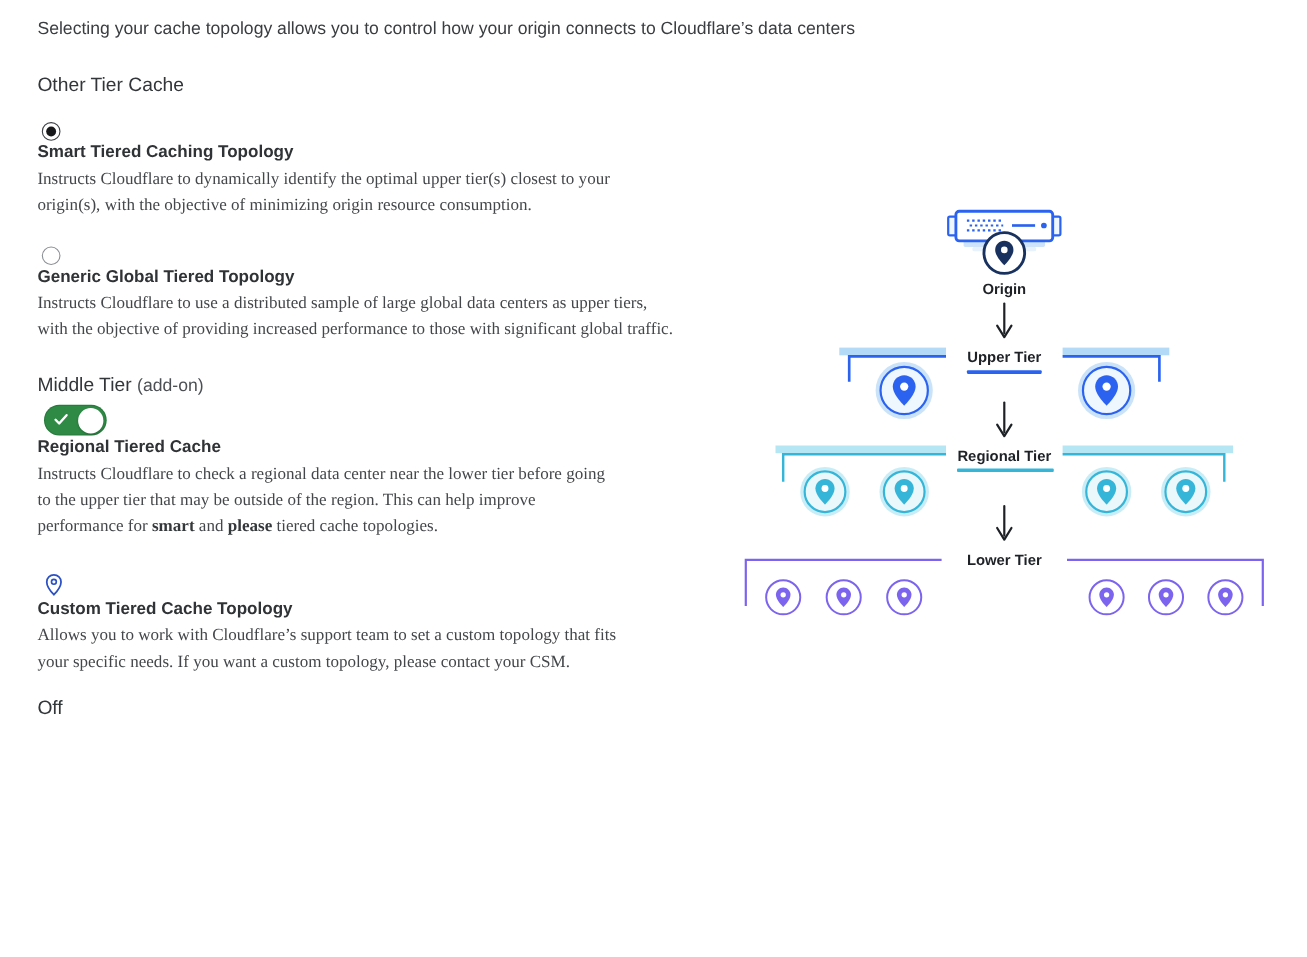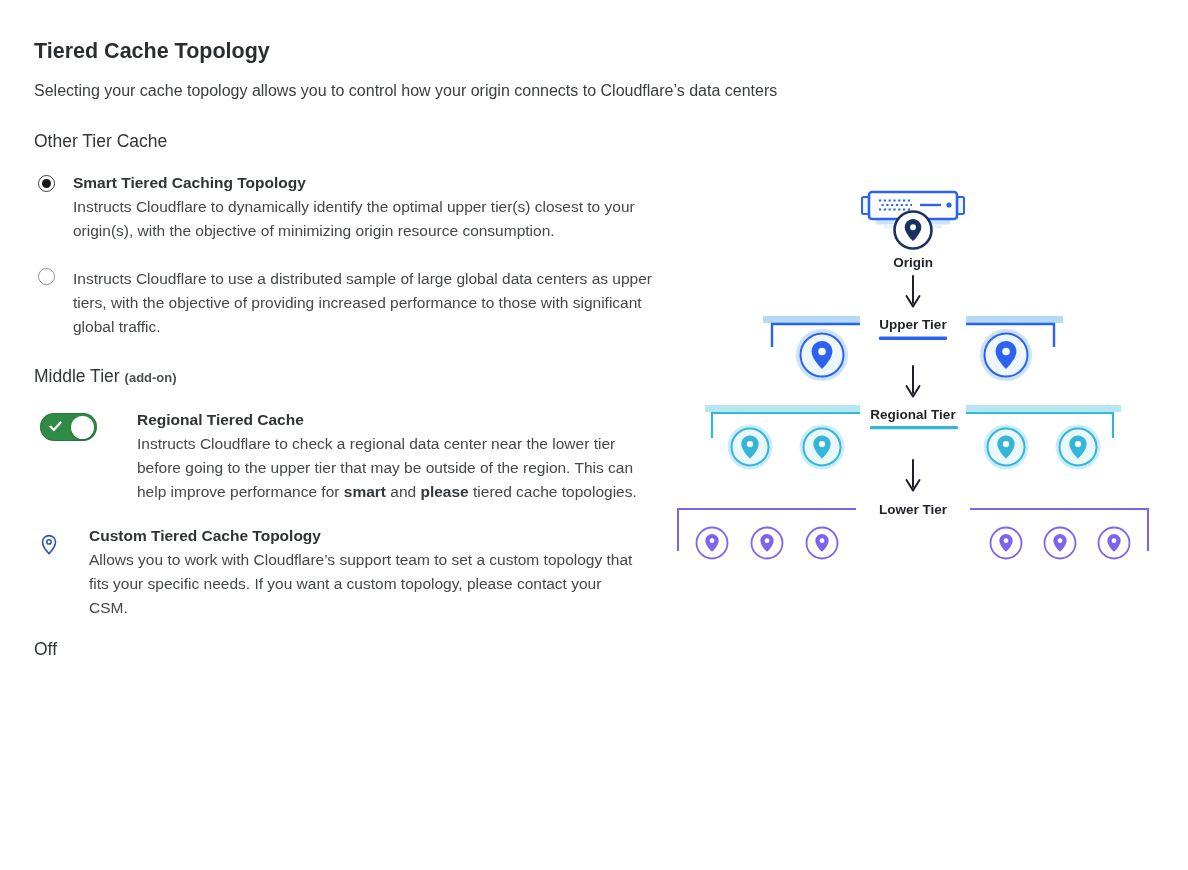--- a/index.html
+++ b/index.html
@@ -9,53 +9,52 @@
     --green:#2e8a45; --ink:#1e2227; --text:#44474a; --heading:#323639; --title:#2b2e30;
   }
   *{box-sizing:border-box;}
   html,body{margin:0;padding:0;background:#ffffff;}
   .canvas{position:relative;width:1188px;height:870px;background:#ffffff;overflow:hidden;
           font-family:"Liberation Sans","DejaVu Sans",sans-serif;}
   .content{position:absolute;left:34px;top:0;width:640px;}
   h1{margin:38px 0 0;font-size:21.5px;line-height:26px;font-weight:700;color:var(--title);}
   .intro{margin-top:14px;font-size:16px;line-height:26px;color:#3a3d40;white-space:nowrap;}
   h2{font-size:17.5px;line-height:22px;font-weight:400;color:var(--heading);margin:0;}
-  .suffix{font-size:13px;color:#4c5054;font-weight:700;margin-left:5px;}
-  .opt{display:flex;align-items:flex-start;}
+  .suffix{font-size:16px;color:#4c5054;font-weight:400;margin-left:5px;}
+  .opt{display:flex;align-items:flex-start;flex-direction:column;}
   .ctrl{flex:none;width:39px;padding-top:3px;}
   .ctrl-wide{flex:none;width:68px;padding-top:4px;}
   .radio{width:17px;height:17px;margin-left:4px;border:1.5px solid #8b8f94;border-radius:50%;background:#fff;cursor:pointer;}
   .radio.checked{border-color:#3c3f43;}
   .radio.checked::after{content:"";display:block;width:9px;height:9px;border-radius:50%;background:#17181a;margin:2.5px;}
   .toggle{position:relative;width:57px;height:28px;margin-left:6px;border-radius:14px;background:var(--green);cursor:pointer;box-shadow:inset 0 0 0 1px rgba(0,0,0,.12);}
   .toggle .knob{position:absolute;top:2.5px;right:3px;width:23px;height:23px;border-radius:50%;background:#fff;box-shadow:0 1px 2px rgba(0,0,0,.25);}
   .toggle .check{position:absolute;left:9px;top:8px;}
   .opt-title{font-size:15.5px;line-height:21px;font-weight:700;color:#303335;}
-  .opt-desc{font-size:15.5px;line-height:24px;color:var(--text);margin-top:2px;}
+  .opt-desc{font-size:15.5px;line-height:24px;color:var(--text);margin-top:2px;font-family:Liberation Serif, serif;}
   .opt-desc .b{font-weight:700;color:#35383b;}
   .w-std{width:580px;} .w-reg{width:520px;} .w-cus{width:545px;}
   #h-upper{margin-top:26px;} #opt-smart{margin-top:20px;} #opt-generic{margin-top:22px;}
-  #h-middle{margin-top:26px;} #opt-regional{margin-top:20px;gap:35px;}
-  #h-other{margin-top:26px;} #opt-custom{margin-top:21px;gap:16px;}
+  #h-middle{margin-top:26px;} #opt-regional{margin-top:2px;}
+  #h-other{margin-top:26px;} #opt-custom{margin-top:21px;}
   #h-off{margin-top:18px;} #opt-disable{margin-top:18px;align-items:center;}
   #opt-disable .ctrl{padding-top:0;}
   #opt-disable .opt-title{line-height:17px;}
   .pin-outline-icon{margin-left:6px;margin-top:6px;display:block;}
   .diagram{position:absolute;left:650px;top:170px;}
   .dlabel{font:700 13.5px "Liberation Sans","DejaVu Sans",sans-serif;fill:var(--ink);}
   .f-blue{fill:var(--blue);} .s-blue{stroke:var(--blue);}
   .f-navy{fill:var(--navy);} .f-cyan{fill:var(--cyan);} .f-purple{fill:var(--purple);}
 </style>
 </head>
 <body>
 
 <div class="canvas">
 
   <div class="content">
-    <h1>Tiered Cache Topology</h1>
 
     <div class="intro">
       <div>Selecting your cache topology allows you to control how your origin connects to Cloudflare’s data centers</div>
     </div>
 
     <h2 id="h-upper">Other Tier Cache</h2>
 
     <div class="opt" id="opt-smart">
       <div class="ctrl">
         <div class="radio checked"></div>
@@ -64,20 +63,21 @@
         <div class="opt-title">Smart Tiered Caching Topology</div>
         <div class="opt-desc">Instructs Cloudflare to dynamically identify the optimal upper tier(s) closest to your origin(s), with the objective of minimizing origin resource consumption.</div>
       </div>
     </div>
 
     <div class="opt" id="opt-generic">
       <div class="ctrl">
         <div class="radio"></div>
       </div>
       <div class="w-std">
+        <div class="opt-title">Generic Global Tiered Topology</div>
         <div class="opt-desc">Instructs Cloudflare to use a distributed sample of large global data centers as upper tiers, with the objective of providing increased performance to those with significant global traffic.</div>
       </div>
     </div>
 
     <h2 id="h-middle">
       <span>Middle Tier</span><span class="suffix">(add-on)</span>
     </h2>
 
     <div class="opt" id="opt-regional">
       <div class="ctrl-wide">

